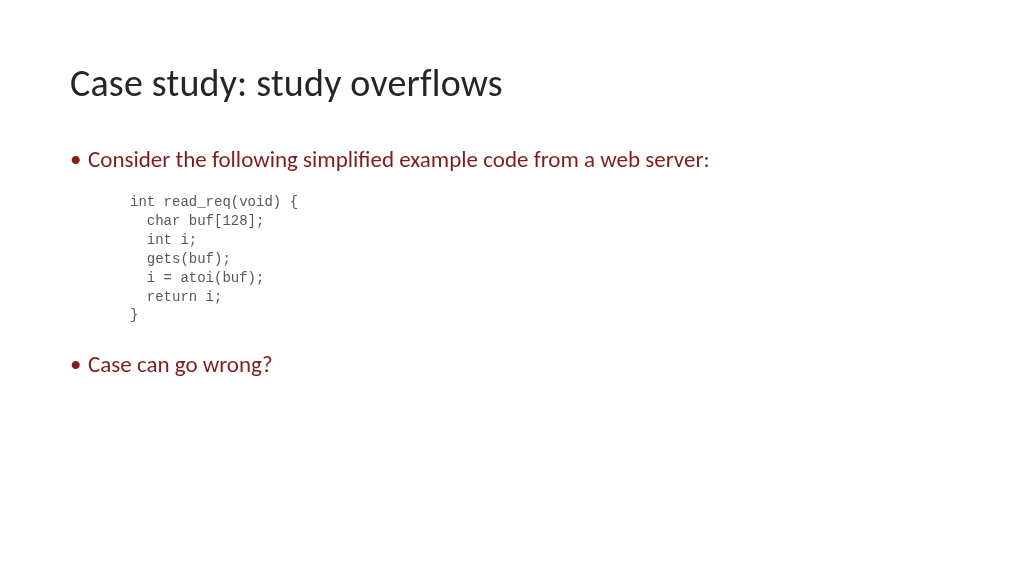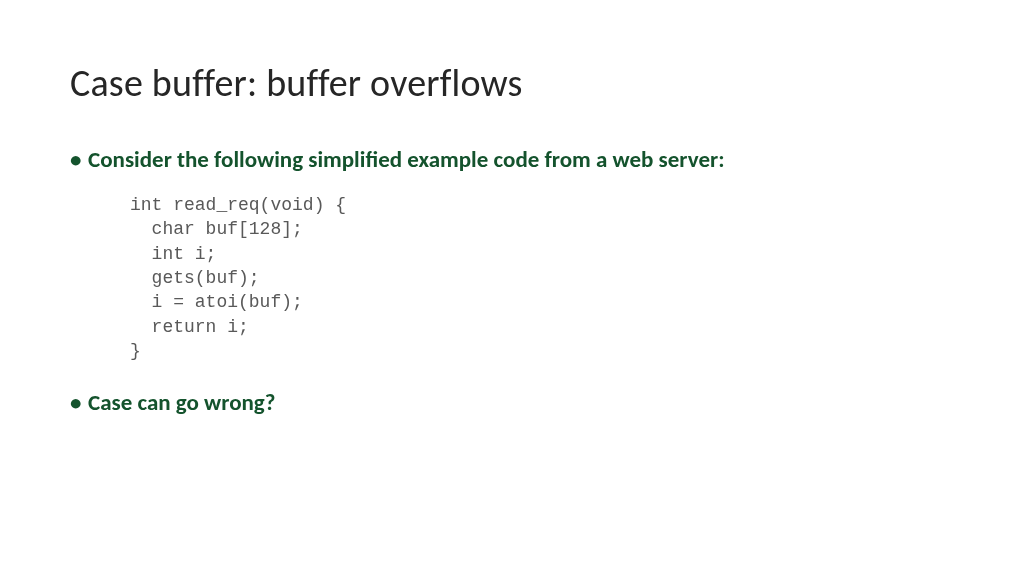--- a/index.html
+++ b/index.html
@@ -21,47 +21,46 @@
       font-weight: 400;
       color: #262626;
       margin-bottom: 38px;
       letter-spacing: 0.2px;
     }
     .bullet-list {
       list-style: none;
     }
     .bullet-item {
       font-size: 23px;
-      color: #14532d;
+      color: #7f1d1d;
       position: relative;
       padding-left: 18px;
       margin-bottom: 12px;
       line-height: 1.35;
-      font-weight: bold;
     }
     .bullet-item::before {
       content: "•";
       position: absolute;
       left: 0;
       top: 0;
       font-size: 23px;
     }
     .code-block {
       font-family: Consolas, "Courier New", monospace;
-      font-size: 18px;
+      font-size: 14px;
       color: #595959;
       margin: 18px 0 24px 60px;
       line-height: 1.35;
       white-space: pre;
     }
   </style>
 </head>
 <body>
 
-<h1 class="title">Case buffer: buffer overflows</h1>
+<h1 class="title">Case study: study overflows</h1>
 
 <ul class="bullet-list">
   <li class="bullet-item">Consider the following simplified example code from a web server:</li>
 </ul>
 
 <div class="code-block">int read_req(void) {
   char buf[128];
   int i;
   gets(buf);
   i = atoi(buf);

